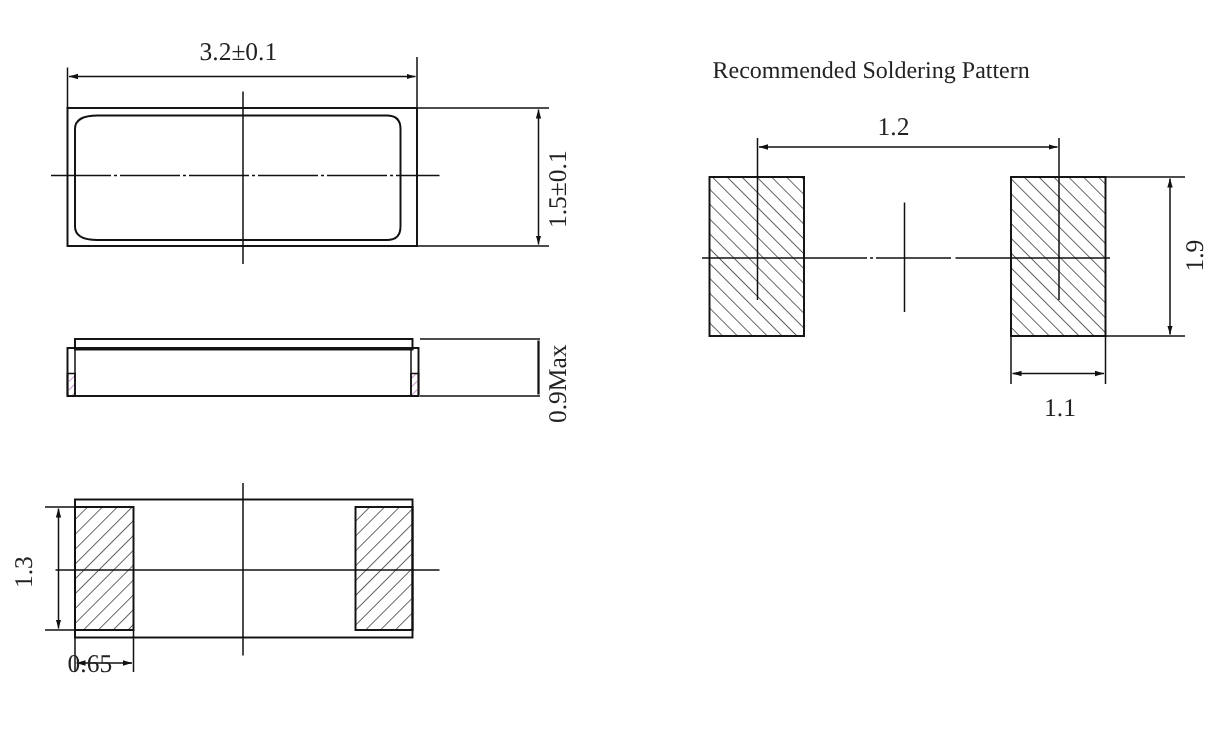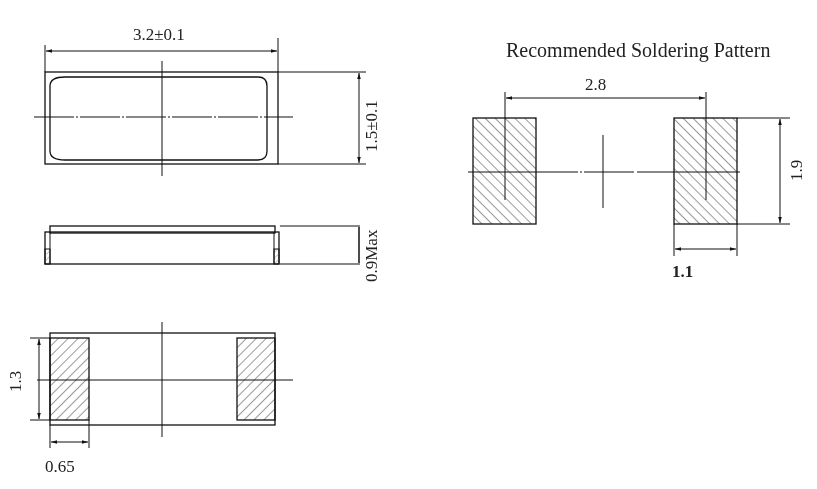--- a/index.html
+++ b/index.html
@@ -1,21 +1,21 @@
 <!DOCTYPE html>
 <html><head>
 <meta charset="utf-8">
 <style>
   html, body { margin:0; padding:0; background:#ffffff; }
   body { width:817px; height:489px; position:relative; overflow:hidden; }
   svg { position:absolute; left:0; top:0; }
   .lbl { position:absolute; font-family:"Liberation Serif", serif; color:#222; white-space:nowrap; line-height:1; }
   .dim { font-size:17px; }
   .vert { transform-origin:left top; transform:rotate(-90deg); }
-  .title { font-size:20px;margin-left:31px; }
+  .title { font-size:16px; }
 </style>
 </head>
 <body>
 
 <svg width="817" height="489" viewBox="0 0 817 489">
   <defs>
     <pattern id="hatchR" patternUnits="userSpaceOnUse" width="7" height="7" patternTransform="rotate(45)">
       <line x1="0" y1="0" x2="0" y2="7" stroke="#333" stroke-width="1"></line>
     </pattern>
     <pattern id="hatchL" patternUnits="userSpaceOnUse" width="7" height="7" patternTransform="rotate(-45)">
@@ -89,18 +89,18 @@
     <line x1="674" y1="224" x2="674" y2="256" stroke-width="1"></line>
     <line x1="737" y1="224" x2="737" y2="256" stroke-width="1"></line>
     <line x1="675" y1="249" x2="736" y2="249" stroke-width="1" marker-start="url(#arr)" marker-end="url(#arr)"></line>
   </g>
 </svg>
 
 <div class="lbl dim" style="left:133px;top:26px;font-family:Liberation Serif, serif;">3.2±0.1</div>
 <div class="lbl dim vert" style="left:363px;top:152px;">1.5±0.1</div>
 <div class="lbl dim vert" style="left:363px;top:282px;">0.9Max</div>
 <div class="lbl dim vert" style="left:7px;top:392px;">1.3</div>
-<div class="lbl dim" style="left:45px;top:458px;">0.65</div>
+<div class="lbl dim" style="left:45px;top:434px;">0.65</div>
 
 <div class="lbl title" style="left:475px;top:40px;">Recommended Soldering Pattern</div>
-<div class="lbl dim" style="left:585px;top:76px;">2.8</div>
+<div class="lbl dim" style="left:585px;top:76px;">1.2</div>
 <div class="lbl dim vert" style="left:788px;top:181px;">1.9</div>
-<div class="lbl dim" style="left:672px;top:263px;font-weight:bold;">1.1</div>
+<div class="lbl dim" style="left:696px;top:263px;">1.1</div>
 
 </body></html>

